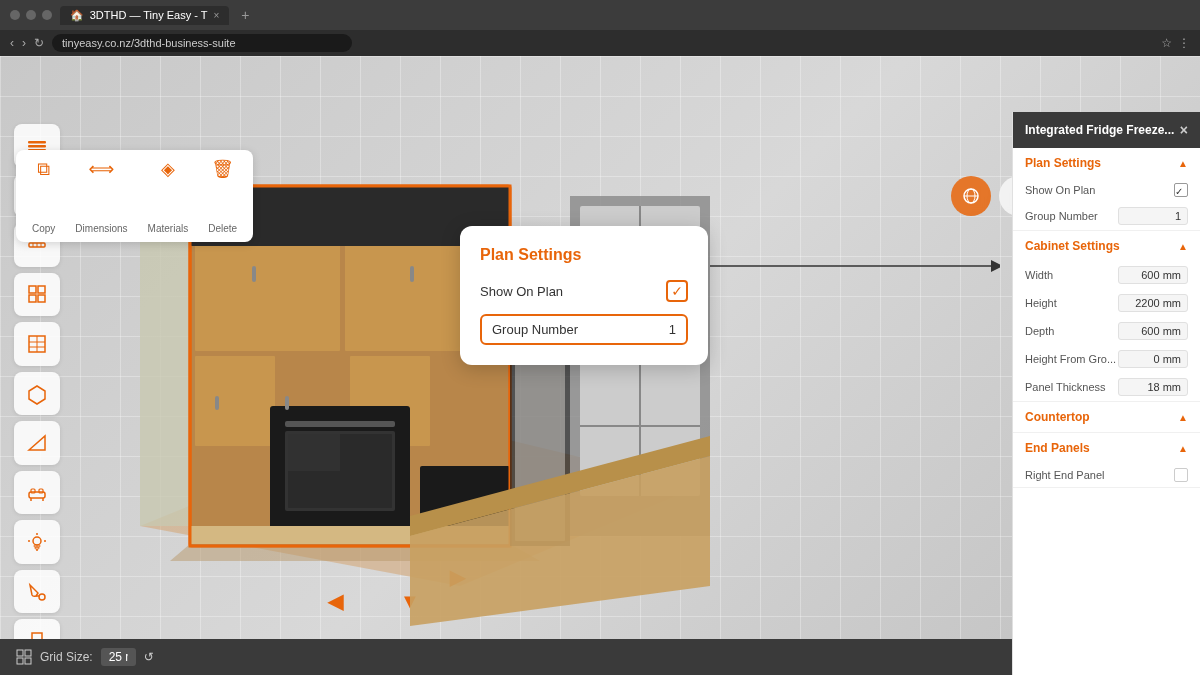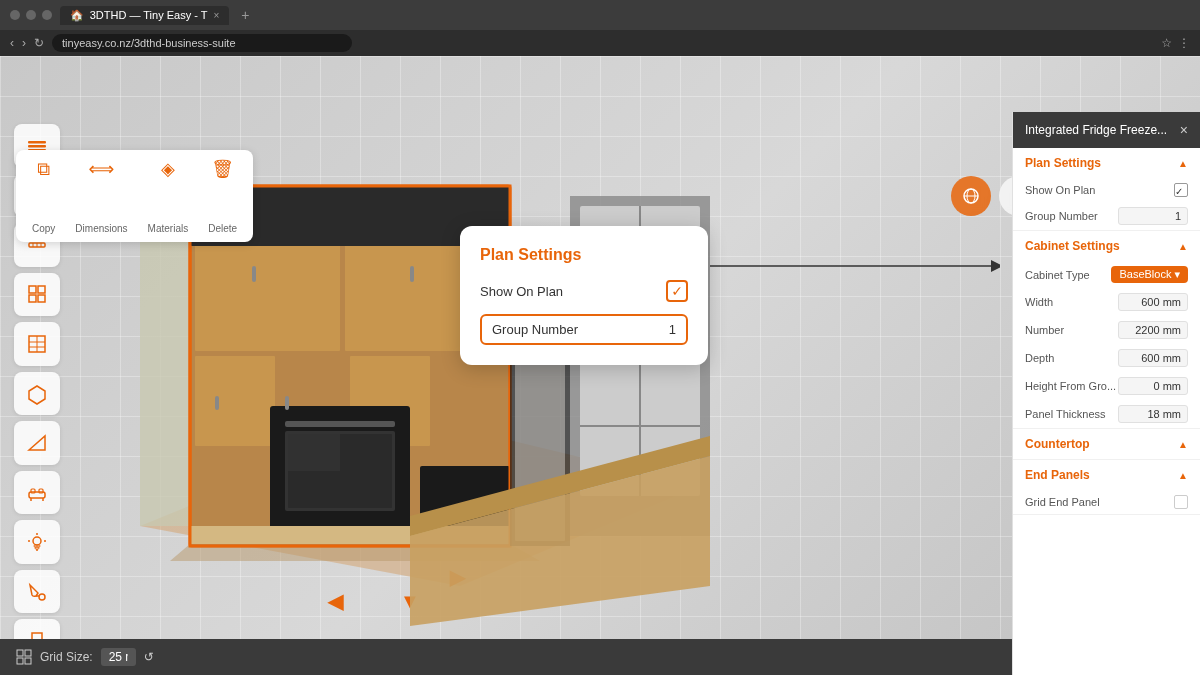--- a/index.html
+++ b/index.html
@@ -268,21 +268,21 @@
       font-size: 12px;
     }
     .panel-header {
       background: #3a3a3a;
       color: white;
       padding: 10px 12px;
       display: flex;
       align-items: center;
       justify-content: space-between;
       font-size: 12px;
-      font-weight: normal;
+      font-weight: bold;
     }
     .panel-close { cursor: pointer; color: #ccc; font-size: 14px; }
     .panel-section {
       border-bottom: 1px solid #f0f0f0;
     }
     .panel-section-header {
       display: flex;
       align-items: center;
       justify-content: space-between;
       padding: 8px 12px;
@@ -654,29 +654,25 @@
         <input class="input-field-small" value="1" type="text" style="">
       </div>
     </div>
 
     <div class="panel-section">
       <div class="panel-section-header">
         <span class="panel-section-title">Cabinet Settings</span>
         <span class="panel-section-arrow">▲</span>
       </div>
       <div class="panel-row">
-        <span class="panel-row-label">Cabinet Type</span>
-        <button class="cabinet-type-btn">BaseBlock ▾</button>
-      </div>
-      <div class="panel-row">
         <span class="panel-row-label">Width</span>
         <input class="input-field-small" value="600 mm" type="text" style="">
       </div>
       <div class="panel-row">
-        <span class="panel-row-label">Number</span>
+        <span class="panel-row-label">Height</span>
         <input class="input-field-small" value="2200 mm" type="text" style="">
       </div>
       <div class="panel-row">
         <span class="panel-row-label">Depth</span>
         <input class="input-field-small" value="600 mm" type="text" style="">
       </div>
       <div class="panel-row">
         <span class="panel-row-label">Height From Gro...</span>
         <input class="input-field-small" value="0 mm" type="text" style="">
       </div>
@@ -692,21 +688,21 @@
         <span class="panel-section-arrow">▲</span>
       </div>
     </div>
 
     <div class="panel-section">
       <div class="panel-section-header">
         <span class="panel-section-title">End Panels</span>
         <span class="panel-section-arrow">▲</span>
       </div>
       <div class="panel-row">
-        <span class="panel-row-label">Grid End Panel</span>
+        <span class="panel-row-label">Right End Panel</span>
         <div class="panel-checkbox"></div>
       </div>
     </div>
   </div>
 
   <div class="bottom-bar">
     <div class="grid-size-area">
       <svg width="16" height="16" viewBox="0 0 16 16" fill="none">
         <rect x="1" y="1" width="6" height="6" stroke="#ccc" stroke-width="1" fill="none"></rect>
         <rect x="9" y="1" width="6" height="6" stroke="#ccc" stroke-width="1" fill="none"></rect>

